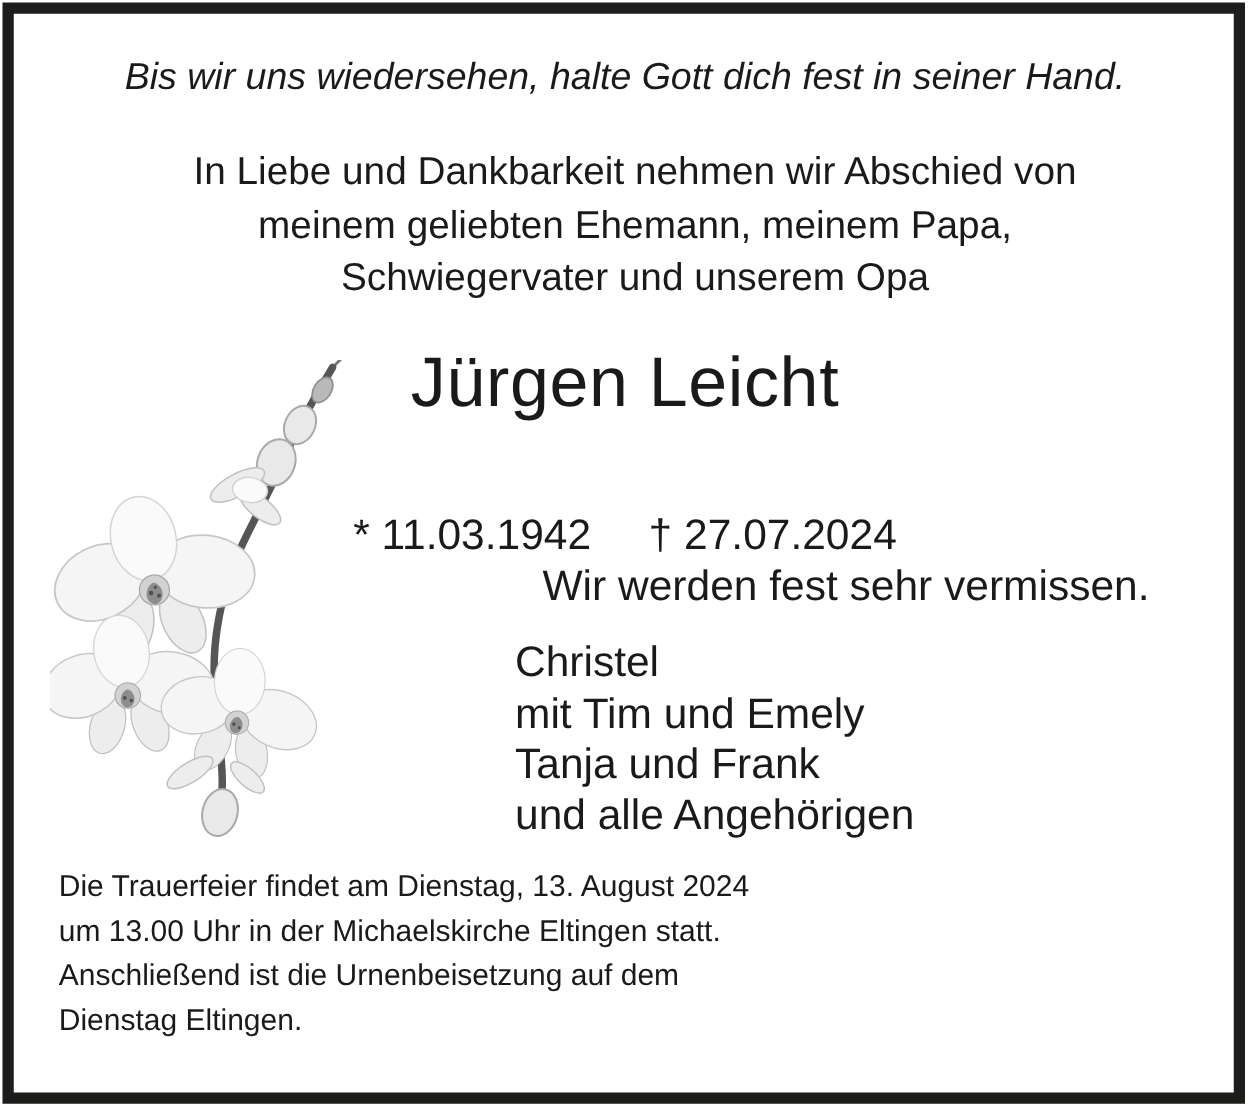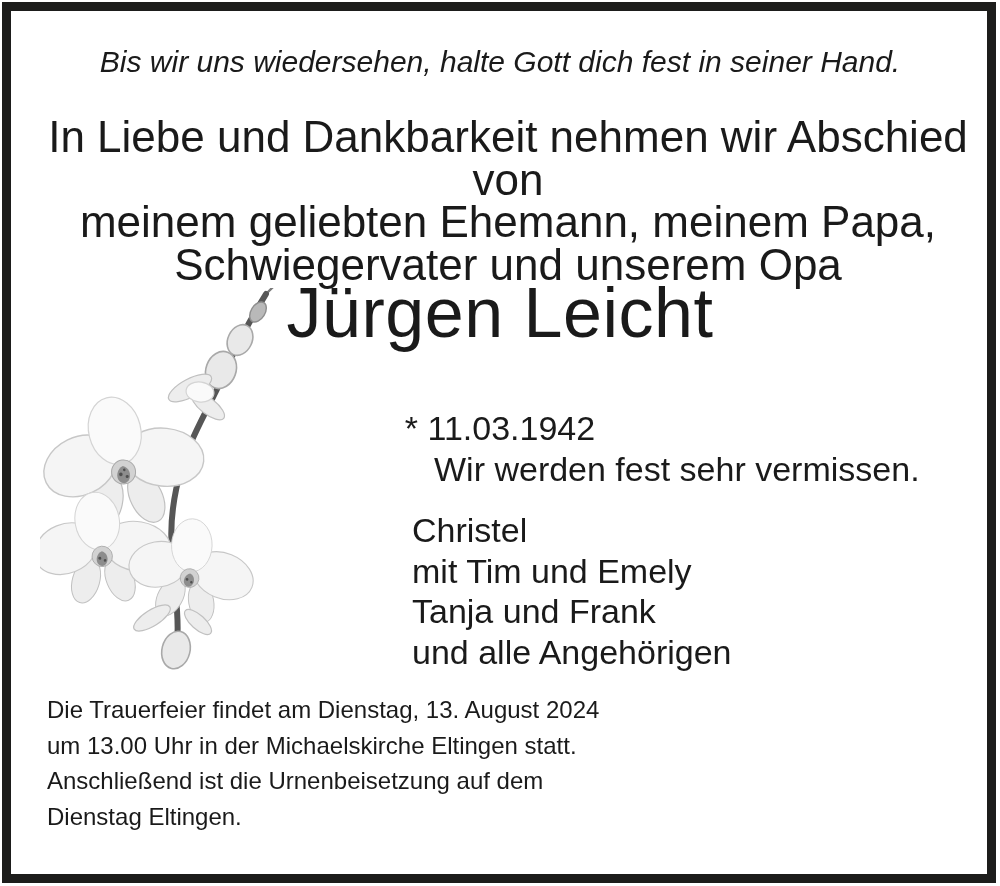--- a/index.html
+++ b/index.html
@@ -36,31 +36,31 @@
     font-size: 30px;
     line-height: 1;
     white-space: nowrap;
   }
   .intro {
     position: absolute;
     top: 116px;
     left: 0;
     right: 0;
     text-align: center;
-    font-size: 44px;
+    font-size: 31px;
     line-height: 42.5px;
     padding-left: 16px;
   }
   .deceased-name {
     position: absolute;
     top: 278px;
     left: 0;
     right: 0;
     text-align: center;
-    font-size: 70px;
+    font-size: 56px;
     line-height: 1;
     letter-spacing: 0.5px;
     white-space: nowrap;
   }
   .dates {
     position: absolute;
     top: 372px;
     left: 0;
     right: 0;
     display: flex;
@@ -183,20 +183,21 @@
 
     <ellipse class="sepal" cx="112" cy="330" rx="21" ry="8" transform="rotate(-32 112 330)"></ellipse>
     <ellipse class="sepal" cx="158" cy="334" rx="17" ry="7" transform="rotate(42 158 334)"></ellipse>
     <ellipse class="bud" cx="136" cy="362" rx="14" ry="19" transform="rotate(14 136 362)"></ellipse>
   </svg>
 
   <div class="deceased-name">Jürgen Leicht</div>
 
   <div class="dates">
     <span>* 11.03.1942</span>
+    <span>† 27.07.2024</span>
   </div>
 
   <div class="farewell">Wir werden fest sehr vermissen.</div>
 
   <div class="mourners">
     <div>Christel</div>
     <div>mit Tim und Emely</div>
     <div>Tanja und Frank</div>
     <div>und alle Angehörigen</div>
   </div>

